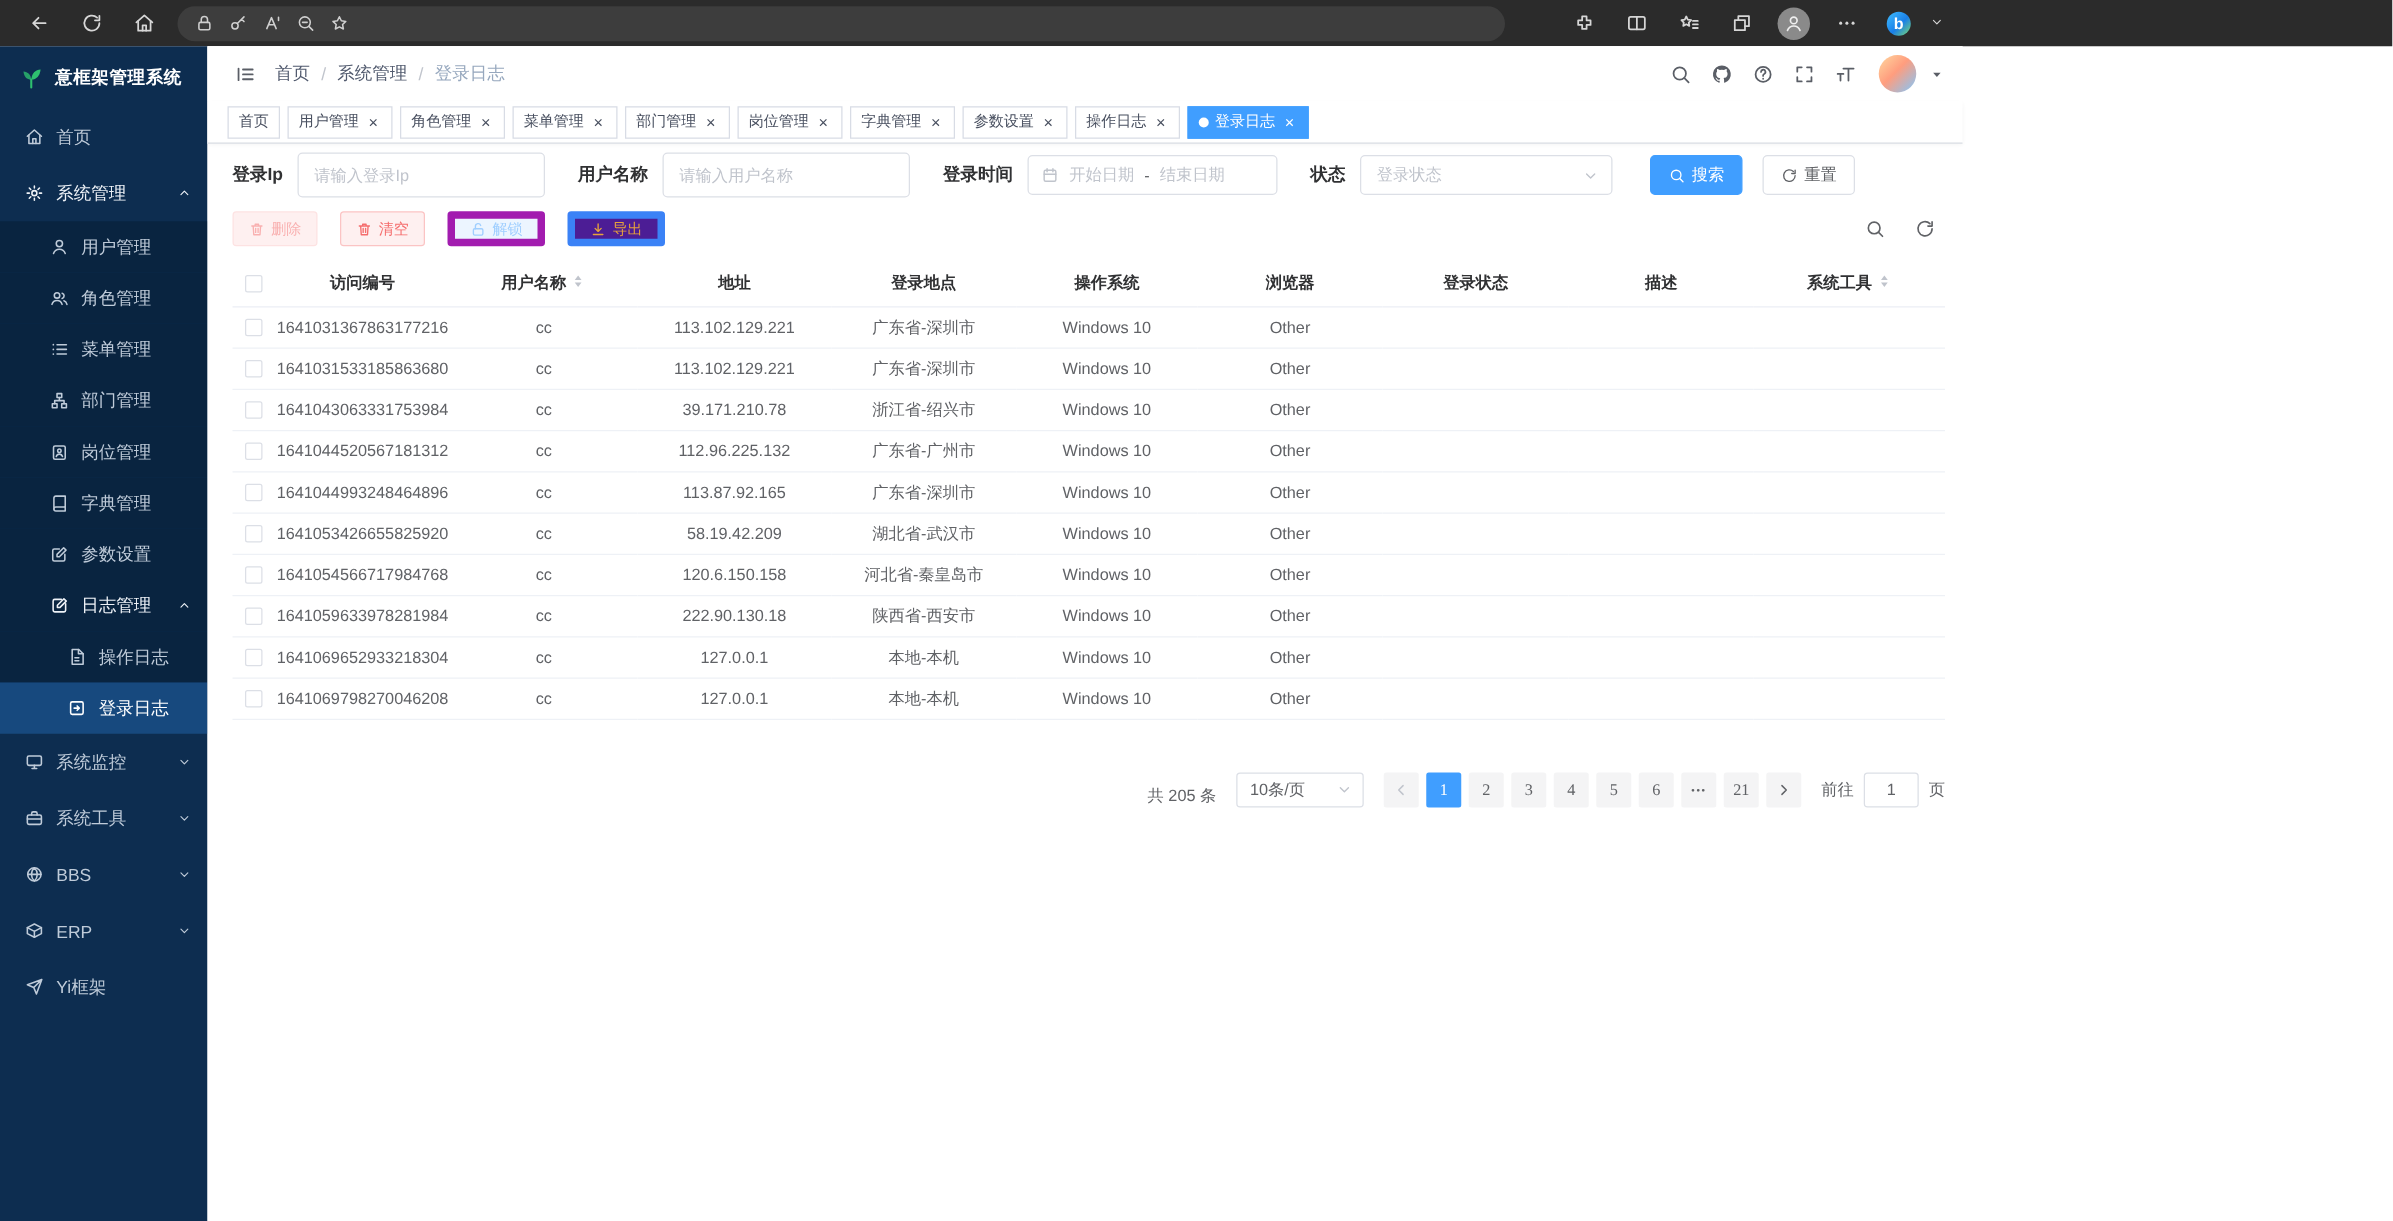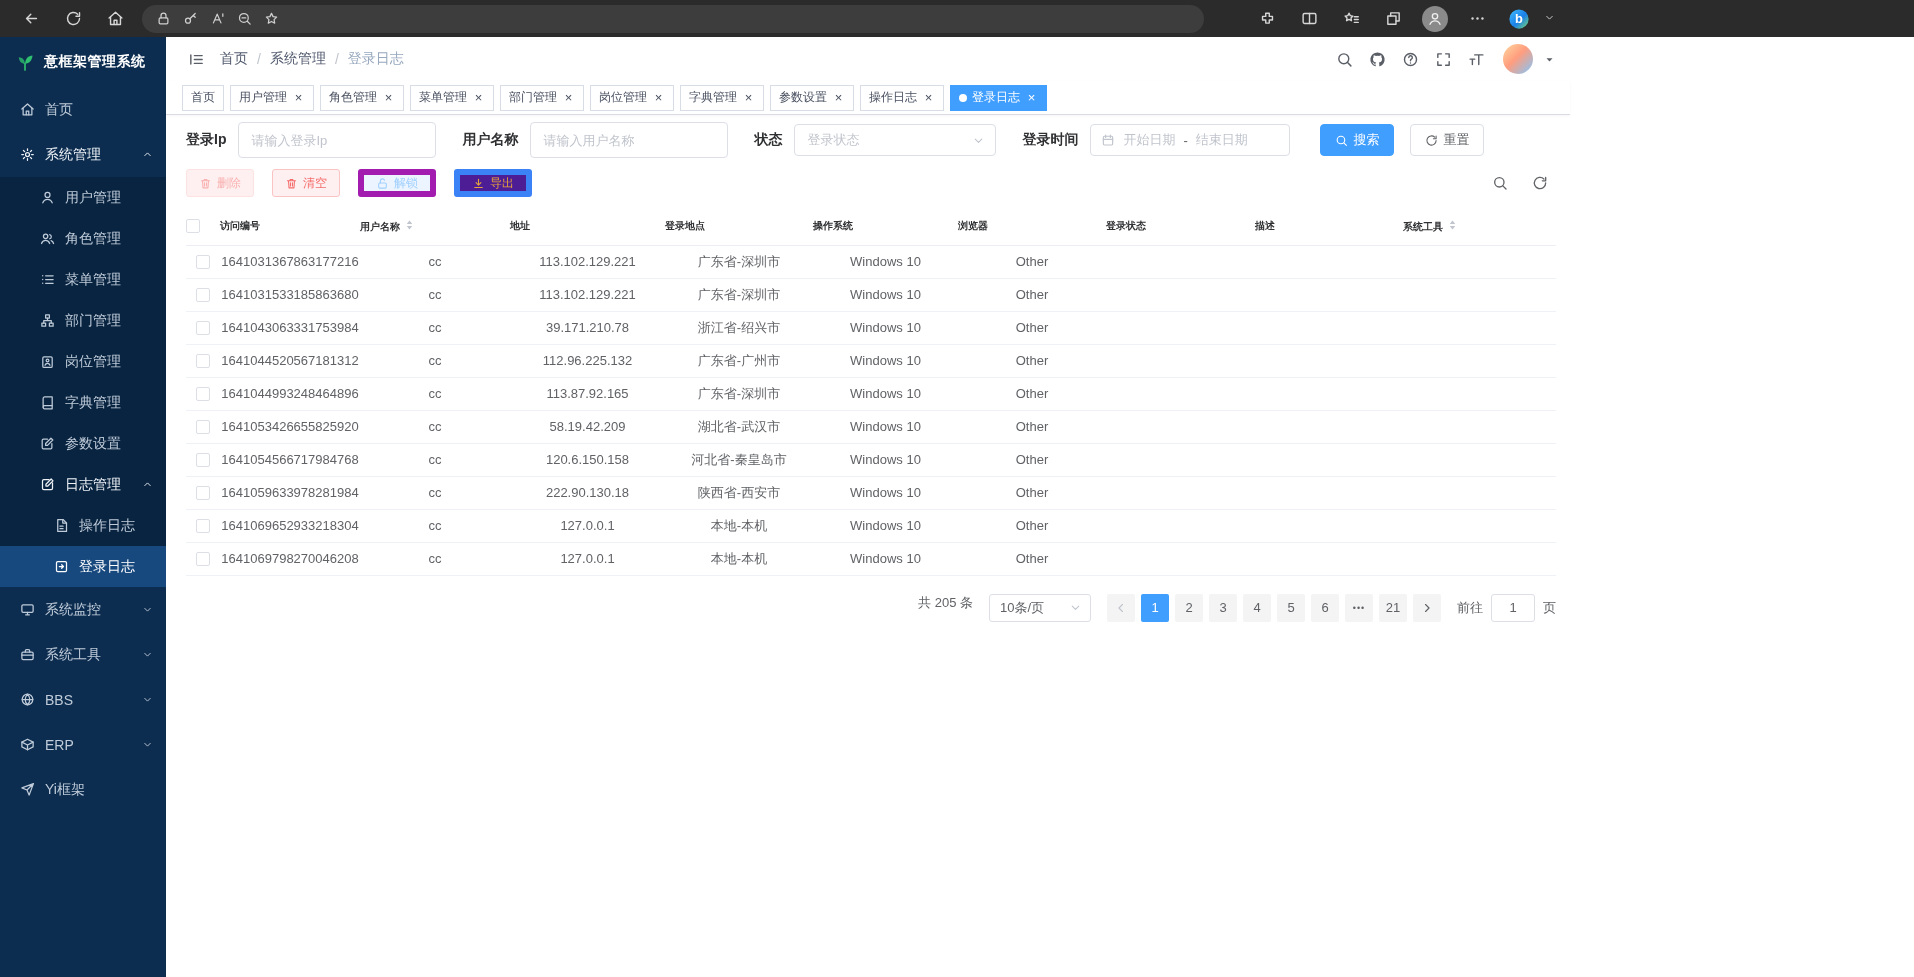--- a/index.html
+++ b/index.html
@@ -1,18 +1,18 @@
 <!DOCTYPE html>
 <html><head>
 <meta charset="utf-8">
 <style>
   *{box-sizing:border-box;margin:0;padding:0}
   html,body{width:1914px;height:977px;overflow:hidden}
   body{font-family:"Liberation Sans","DejaVu Sans",sans-serif;background:#fff}
-  button{font-family:Liberation Sans, sans-serif;outline:none}
+  button{font-family:Liberation Serif, serif;outline:none}
   input{font-family:inherit;outline:none}
 
   
   .browser-bar{height:37px;background:#2b2b2b;display:flex;align-items:center;padding:0 10px}
   .bicon{width:42px;height:30px;display:flex;align-items:center;justify-content:center;color:#d6d6d6;border-radius:4px;flex-shrink:0;cursor:pointer}
   .bicon svg{width:17px;height:17px}
   .bicon.small{width:18px;align-self:flex-end;margin-bottom:2px}
   .bicon.small svg{width:11px;height:11px}
   .addr{height:28px;width:1062px;background:#3d3d3d;border-radius:14px;display:flex;align-items:center;padding:0 8px;margin-left:6px;flex-shrink:0}
   .aicon{width:27px;height:26px;display:flex;align-items:center;justify-content:center;color:#cfcfcf;cursor:pointer;flex-shrink:0}
@@ -91,28 +91,28 @@
   .abtn.danger{background:#fef0f0;border:1px solid #fbc4c4;color:#f56c6c}
   .abtn.danger.disabled{border-color:#fde2e2;color:#f9b0b0;cursor:not-allowed}
   .abtn.primary.disabled{background:#ecf5ff;border:6px solid #a21caf;color:#a0cfff;cursor:not-allowed}
   .abtn.warning{background:#4c1d95;border:6px solid #3b82f6;color:#e6a23c}
   .mini-icons{margin-left:auto;display:flex;gap:16px;margin-right:4px}
   .mini{width:24px;height:24px;display:flex;align-items:center;justify-content:center;color:#606266;cursor:pointer}
   .mini svg{width:16px;height:16px}
 
   
   .grid{border-collapse:collapse;table-layout:fixed;width:1370px;margin-top:10px}
-  .grid th{height:38px;font-size:10px;color:#303133;font-weight:700;text-align:left;padding:0;border-bottom:1px solid #ebeef5;white-space:nowrap}
+  .grid th{height:38px;font-size:13px;color:#303133;font-weight:700;text-align:center;padding:0;border-bottom:1px solid #ebeef5;white-space:nowrap}
   .grid td{height:33px;font-size:13px;color:#606266;text-align:center;padding:0;border-bottom:1px solid #eef1f6;white-space:nowrap;overflow:hidden}
   .cb{display:inline-block;width:14px;height:14px;border:1px solid #dcdfe6;border-radius:2px;background:#fff;vertical-align:middle;cursor:pointer}
   .sort{display:inline-flex;vertical-align:-2px;margin-left:3px}
   .sort svg{width:13px;height:14px;display:block}
 
   
-  .pagination{display:flex;align-items:flex-start;justify-content:flex-end;margin-top:18px;font-size:13px;color:#606266}
+  .pagination{display:flex;align-items:flex-end;justify-content:flex-end;margin-top:42px;font-size:13px;color:#606266}
   .total{margin-right:16px}
   .psize{width:102px;height:28px;border:1px solid #dcdfe6;border-radius:3px;display:flex;align-items:center;justify-content:space-between;padding:0 8px 0 10px;cursor:pointer;margin-right:16px;background:#fff}
   .pager{display:flex;align-items:center;gap:6px}
   .pbtn{min-width:28px;height:28px;border:none;background:#f4f4f5;border-radius:2px;color:#606266;font-size:13px;display:flex;align-items:center;justify-content:center;cursor:pointer;padding:0 4px}
   .pbtn svg{width:14px;height:14px}
   .pbtn.prev{color:#c0c4cc}
   .pbtn.active{background:#409eff;color:#fff}
   .pbtn.more{font-size:9px;letter-spacing:1px}
   .goto{display:flex;align-items:center;gap:8px;margin-left:16px}
   .goto-input{width:44px;height:28px;border:1px solid #dcdfe6;border-radius:3px;text-align:center;font-size:13px;color:#606266}
@@ -536,42 +536,42 @@
       <div class="filters">
         <div class="fgroup">
           <label class="flabel">登录Ip</label>
           <input class="finput w198" placeholder="请输入登录Ip" style="">
         </div>
         <div class="fgroup">
           <label class="flabel">用户名称</label>
           <input class="finput w198" placeholder="请输入用户名称" style="">
         </div>
         <div class="fgroup">
-          <label class="flabel">状态</label>
-          <div class="fselect">
-            <span class="ph">登录状态</span>
-            <span class="sel-caret">
-                <svg viewBox="0 0 24 24" fill="none" stroke="currentColor" stroke-width="2" stroke-linecap="round" stroke-linejoin="round">
-                  <path d="M6 9.5l6 6 6-6"></path>
-                </svg>
-              </span>
-          </div>
-        </div>
-        <div class="fgroup">
           <label class="flabel">登录时间</label>
           <div class="fdate">
             <span class="date-ic">
                 <svg viewBox="0 0 24 24" fill="none" stroke="currentColor" stroke-width="2" stroke-linecap="round" stroke-linejoin="round">
                   <rect x="4" y="5.5" width="16" height="15" rx="2"></rect>
                   <path d="M8 3.5v4M16 3.5v4M4 11h16"></path>
                 </svg>
               </span>
             <span class="ph">开始日期</span>
             <span class="dash">-</span>
             <span class="ph">结束日期</span>
+          </div>
+        </div>
+        <div class="fgroup">
+          <label class="flabel">状态</label>
+          <div class="fselect">
+            <span class="ph">登录状态</span>
+            <span class="sel-caret">
+                <svg viewBox="0 0 24 24" fill="none" stroke="currentColor" stroke-width="2" stroke-linecap="round" stroke-linejoin="round">
+                  <path d="M6 9.5l6 6 6-6"></path>
+                </svg>
+              </span>
           </div>
         </div>
         <button class="btn-search">
           <span class="bic">
               <svg viewBox="0 0 24 24" fill="none" stroke="currentColor" stroke-width="2" stroke-linecap="round" stroke-linejoin="round">
                 <circle cx="11" cy="11" r="7"></circle>
                 <path d="M16.3 16.3L21 21"></path>
               </svg>
             </span>
           <span>搜索</span>

